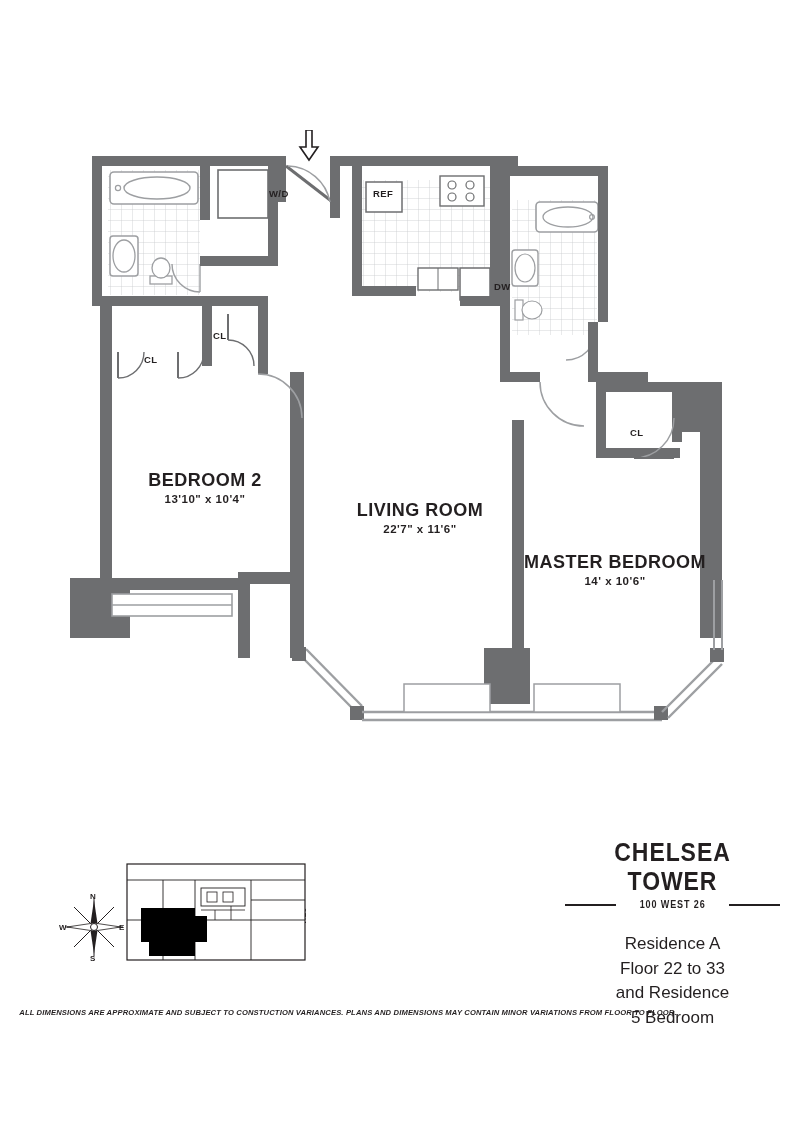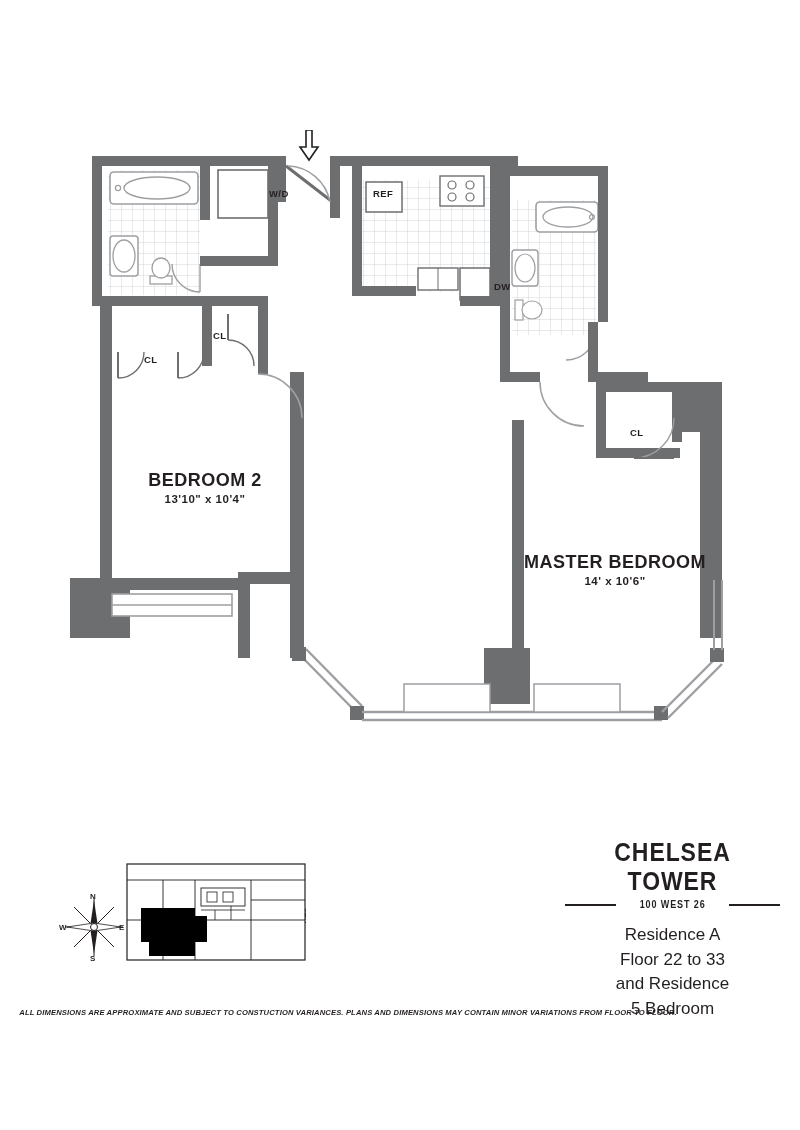--- a/index.html
+++ b/index.html
@@ -123,21 +123,21 @@
   }
   #brand-sub {
     font-size: 10px;
     font-weight: bold;
     letter-spacing: 1px;
     color: #231f20;
     transform: scaleX(0.9);
     white-space: nowrap;
   }
   #residence-info {
-    margin-top: 13px;
+    margin-top: 22px;
     text-align: center;
     font-size: 17px;
     line-height: 1.45;
     color: #231f20;
   }
   #residence-info div { white-space: nowrap; }
 
   #disclaimer {
     position: absolute;
     left: 0;
@@ -299,20 +299,24 @@
           <line x1="722" y1="580" x2="722" y2="650"></line>
         </g>
       </g>
     </svg>
 
     <div class="room-label" style="left:110px; top:468px; width:190px;">
       <div class="name">BEDROOM 2</div>
       <div class="dims">13'10" x 10'4"</div>
     </div>
 
+    <div class="room-label" style="left:325px; top:498px; width:190px;">
+      <div class="name">LIVING ROOM</div>
+      <div class="dims">22'7" x 11'6"</div>
+    </div>
 
     <div class="room-label" style="left:520px; top:550px; width:190px;">
       <div class="name">MASTER BEDROOM</div>
       <div class="dims">14' x 10'6"</div>
     </div>
 
     <div class="small-label" style="left:231px; top:188px;margin-left:38px;">W/D</div>
     <div class="small-label" style="left:373px; top:188px;">REF</div>
     <div class="small-label" style="left:466px; top:281px;margin-left:28px;">DW</div>
     <div class="small-label" style="left:144px; top:354px;">CL</div>

